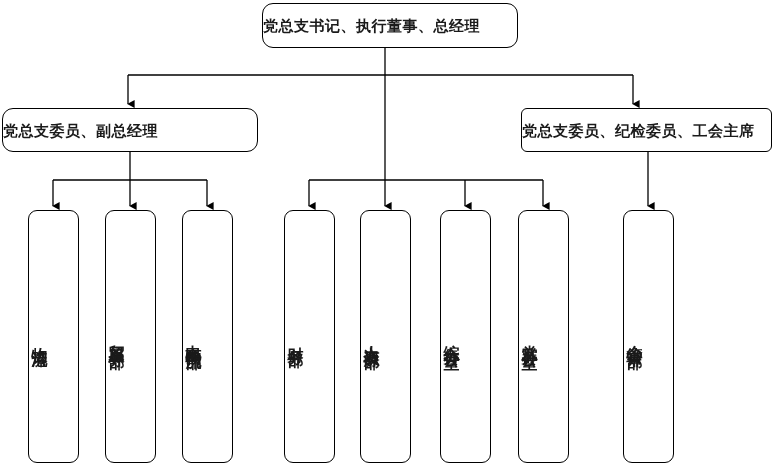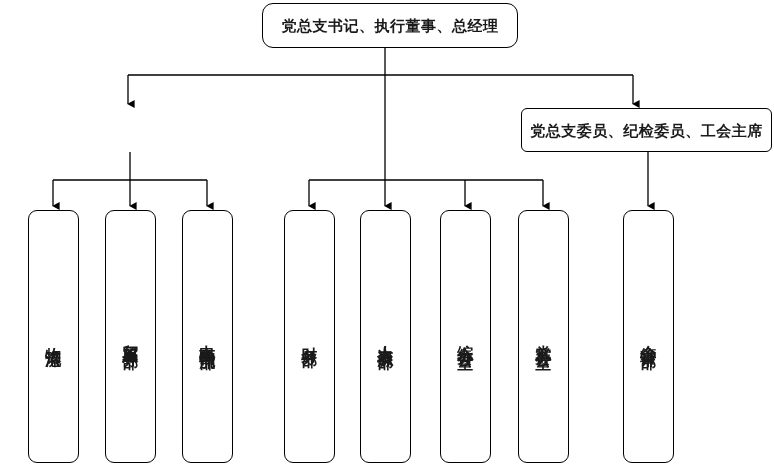--- a/index.html
+++ b/index.html
@@ -26,21 +26,20 @@
     pointer-events: none;
   }
   .node {
     position: absolute;
     box-sizing: border-box;
     border: 1px solid #000000;
     background: #ffffff;
     border-radius: 10px;
     display: flex;
     align-items: center;
-    justify-content: center;
     z-index: 2;
   }
   .node-h {
     border-radius: 11px;
   }
   .node-h .node-label {
     font-size: 15px;
     font-weight: bold;
     color: #1a1a1a;
     letter-spacing: 0.5px;
@@ -94,20 +93,23 @@
     <path d="M465,180 L465,206" stroke="#000000" stroke-width="1.3" fill="none" marker-end="url(#arrow)"></path>
     <path d="M543,180 L543,206" stroke="#000000" stroke-width="1.3" fill="none" marker-end="url(#arrow)"></path>
 
     <path d="M648,152 L648,206" stroke="#000000" stroke-width="1.3" fill="none" marker-end="url(#arrow)"></path>
   </svg>
 
   <div class="node node-h" style="left:262px; top:3px; width:256px; height:45px;">
     <span class="node-label">党总支书记、执行董事、总经理</span>
   </div>
 
+  <div class="node node-h" style="left:2px; top:108px; width:256px; height:44px;">
+    <span class="node-label">党总支委员、副总经理</span>
+  </div>
 
   <div class="node node-h" style="left:521px; top:108px; width:251px; height:44px;border-radius:6px;">
     <span class="node-label">党总支委员、纪检委员、工会主席</span>
   </div>
 
   <div class="node node-v" style="left:28px; top:210px; width:51px; height:253px;">
     <span class="node-label">物流港</span>
   </div>
 
   <div class="node node-v" style="left:105px; top:210px; width:51px; height:253px;">

